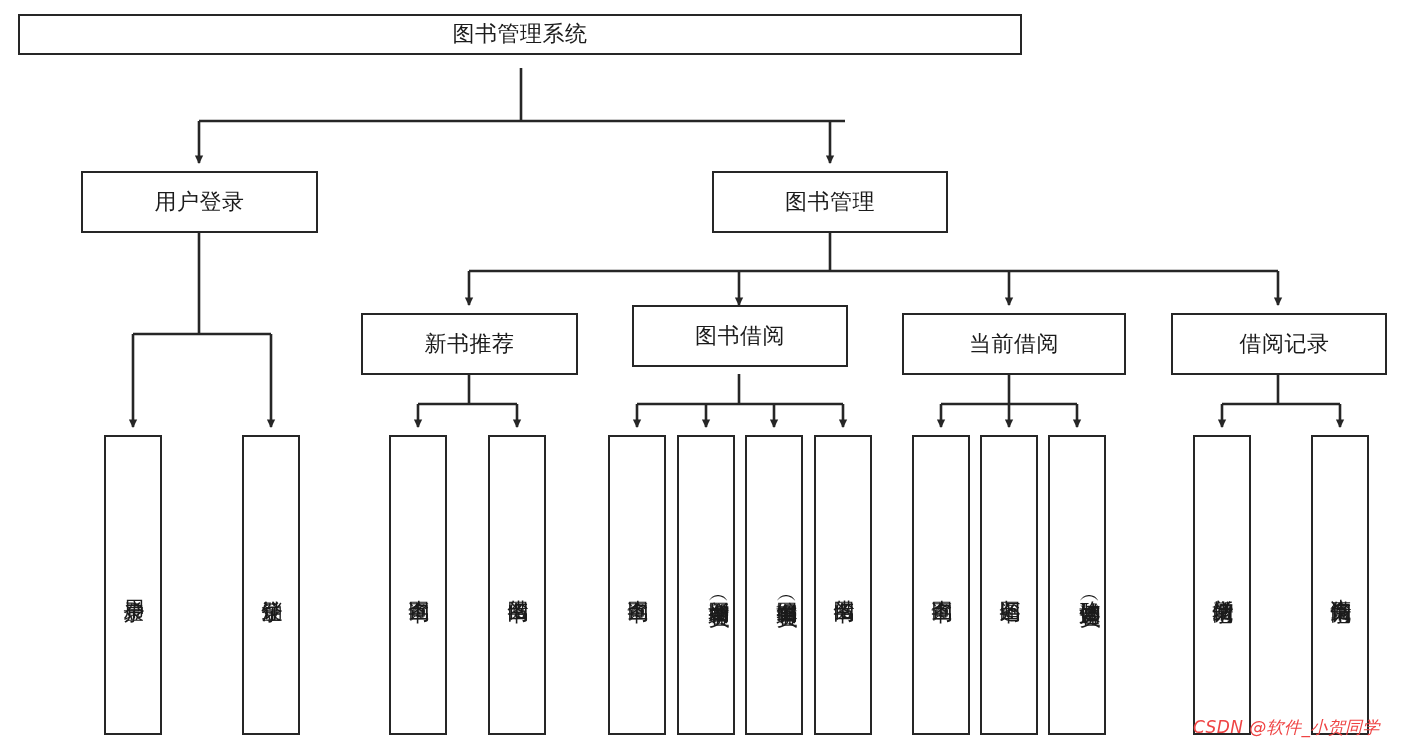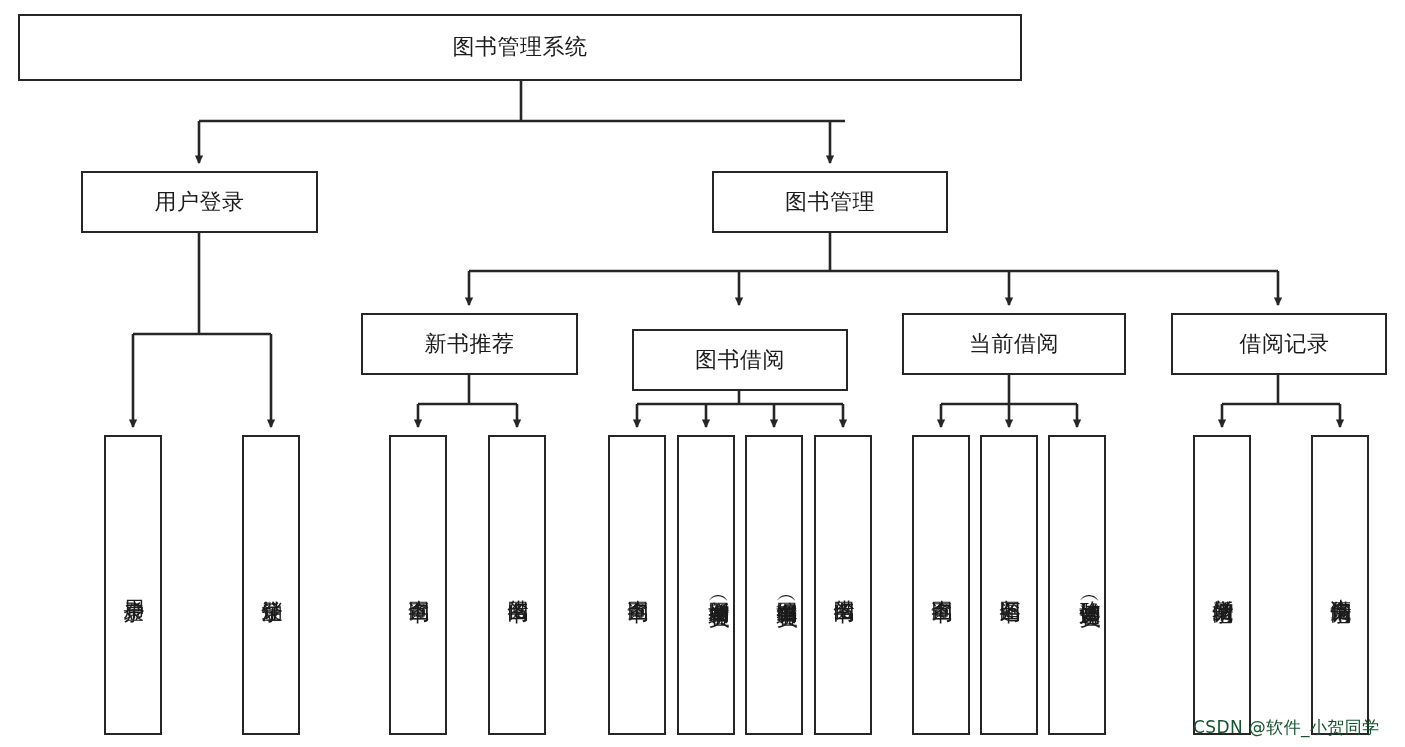--- a/index.html
+++ b/index.html
@@ -57,24 +57,25 @@
     padding-top: 6px;
     overflow: hidden;
   }
   .node-v.pad-mid {
     align-items: center;
     padding-top: 0;
   }
   .watermark {
     position: absolute;
     font-size: 17px;
-    color: #14532d;
+    color: #ef4444;
     white-space: nowrap;
     z-index: 5;
     letter-spacing: 0.4px;
+    font-style: italic;
   }
 </style>
 </head>
 <body>
 
 <div id="diagram-canvas">
 
   <svg id="edge-layer" width="1405" height="747" viewBox="0 0 1405 747" xmlns="http://www.w3.org/2000/svg">
     <defs>
       <marker id="arrow" markerWidth="9" markerHeight="9" refX="4.2" refY="7.6" orient="0" markerUnits="userSpaceOnUse">
@@ -118,29 +119,29 @@
       <path d="M 1009,404 L 1009,427" marker-end="url(#arrow)"></path>
       <path d="M 1077,404 L 1077,427" marker-end="url(#arrow)"></path>
 
       <path d="M 1278,374 L 1278,404"></path>
       <path d="M 1222,404 L 1340,404"></path>
       <path d="M 1222,404 L 1222,427" marker-end="url(#arrow)"></path>
       <path d="M 1340,404 L 1340,427" marker-end="url(#arrow)"></path>
     </g>
   </svg>
 
-  <div class="node node-h node-root" style="left:18px; top:14px; width:1004px; height:67px;">图书管理系统</div>
+  <div class="node node-h node-root" style="left:18px; top:14px; width:1004px; height:41px;">图书管理系统</div>
 
   <div class="node node-h" style="left:81px; top:171px; width:237px; height:62px;">用户登录</div>
 
   <div class="node node-h" style="left:712px; top:171px; width:236px; height:62px;">图书管理</div>
 
   <div class="node node-h" style="left:361px; top:313px; width:217px; height:62px;">新书推荐</div>
 
-  <div class="node node-h" style="left:632px; top:329px; width:216px; height:62px;text-align:center;">图书借阅</div>
+  <div class="node node-h" style="left:632px; top:305px; width:216px; height:62px;text-align:center;">图书借阅</div>
 
   <div class="node node-h" style="left:902px; top:313px; width:224px; height:62px;">当前借阅</div>
 
   <div class="node node-h" style="left:1171px; top:313px; width:216px; height:62px;padding-left:11px;">借阅记录</div>
 
   <div class="node node-v pad-mid" style="left:104px; top:435px; width:58px; height:300px;">用户登录</div>
 
   <div class="node node-v pad-mid" style="left:242px; top:435px; width:58px; height:300px;">注销登录</div>
 
   <div class="node node-v pad-mid" style="left:389px; top:435px; width:58px; height:300px;">查询图书</div>

